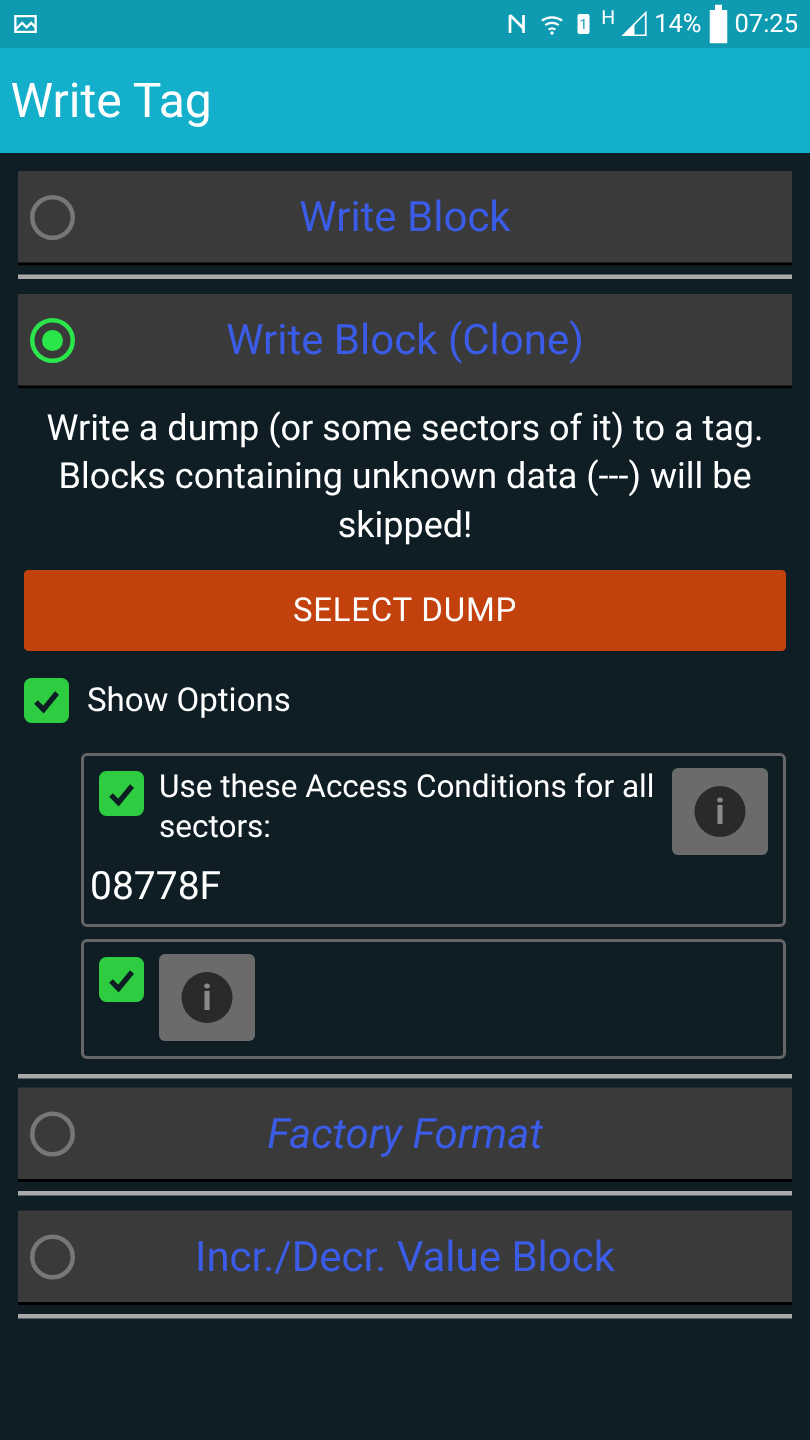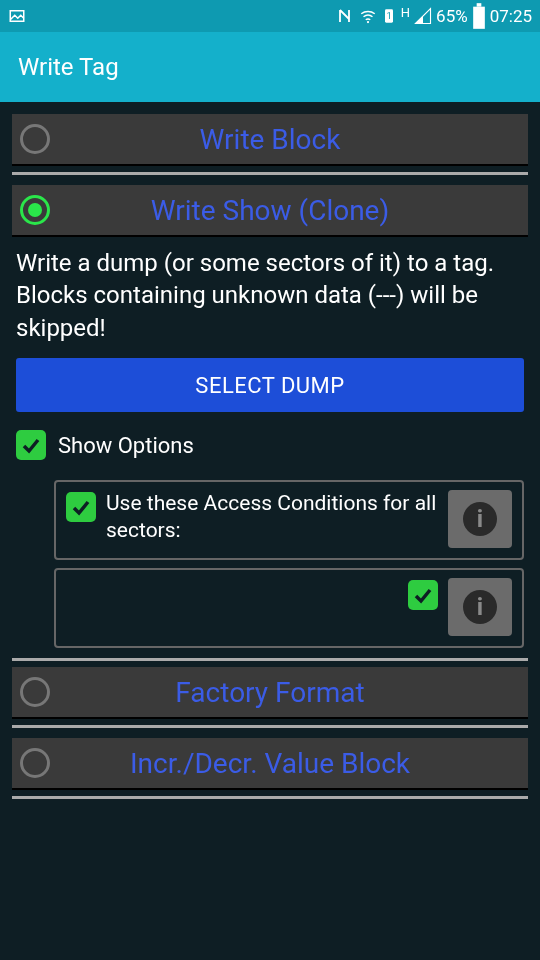--- a/index.html
+++ b/index.html
@@ -21,30 +21,30 @@
     color: #fff;
   }
   .status-left { flex: 0 0 auto; display: flex; gap: 4px; }
   .status-right { margin-left: auto; display: flex; align-items: center; gap: 4px; }
   .status-right span { font-weight: 400; }
   .app-bar {
     height: 70px;
     background: #14b0cb;
     display: flex;
     align-items: center;
-    padding: 0 18px;
-    color: #fff;
-    font-size: 24px;
+    padding: 0 7px;
+    color: #fff;
+    font-size: 32px;
     font-weight: 400;
     text-align: center;
   }
   .content { padding: 8px 12px 0 12px; }
   .radio-row {
     background: #3a3a3a;
-    height: 52px;
+    height: 63px;
     display: flex;
     align-items: center;
     border-bottom: 2px solid #000;
     margin-top: 10px;
   }
   .radio-row.first { margin-top: 4px; }
   .radio-circle {
     width: 30px; height: 30px;
     border: 3px solid #777;
     border-radius: 50%;
@@ -73,23 +73,24 @@
   .hr {
     height: 3px;
     background: #aaa;
     margin-top: 6px;
   }
   .section-desc {
     color: #fff;
     font-size: 24px;
     line-height: 1.35;
     padding: 10px 4px 14px 4px;
+    text-align: center;
   }
   .big-btn {
-    background: #1d4ed8;
+    background: #c2410c;
     color: #fff;
     font-size: 22px;
     letter-spacing: 0.5px;
     text-align: right;
     height: 54px;
     display: flex;
     align-items: center;
     justify-content: center;
     border-radius: 3px;
     margin: 0 4px;
@@ -110,21 +111,20 @@
   .chk svg { width: 24px; height: 24px; }
   .chk-label { font-size: 22px; color: #fff; }
   .opt-panel {
     border: 2px solid #666;
     border-radius: 4px;
     margin: 6px 4px 8px 42px;
     padding: 8px 10px 10px 10px;
     display: flex;
     flex-direction: column;
     position: relative;
-    align-items: flex-end;
   }
   .opt-top {
     display: flex;
     align-items: flex-start;
   }
   .opt-text {
     font-size: 21px;
     color: #fff;
     line-height: 1.28;
     flex: 1;
@@ -185,21 +185,21 @@
           <text x="12" y="17" font-size="14" text-anchor="middle" fill="#0e9ab1">1</text>
         </svg>
     </span>
     <span style="font-size:13px;margin-top:-8px;">H</span>
     <span class="icon-sm">
       <svg viewBox="0 0 24 24">
           <path d="M2 22 L22 2 L22 22 Z" fill="none" stroke="#fff" stroke-width="1.5"></path>
           <path d="M2 22 L12 12 L12 22 Z" fill="#fff"></path>
         </svg>
     </span>
-    <span>65%</span>
+    <span>14%</span>
     <span class="icon-sm" style="width:14px;">
       <svg viewBox="0 0 12 24">
           <rect x="1" y="4" width="10" height="19" fill="#fff"></rect>
           <rect x="4" y="1" width="4" height="3" fill="#fff"></rect>
         </svg>
     </span>
     <span>07:25</span>
   </div>
 </div>
 
@@ -212,21 +212,21 @@
   <div class="radio-row first">
     <div class="radio-circle"></div>
     <div class="radio-label">Write Block</div>
   </div>
   <div class="hr"></div>
 
   <div class="radio-row">
     <div class="radio-circle selected">
         <div class="dot"></div>
       </div>
-    <div class="radio-label">Write Show (Clone)</div>
+    <div class="radio-label">Write Block (Clone)</div>
   </div>
 
   <div class="section-desc">Write a dump (or some sectors of it) to a tag. Blocks containing unknown data (---) will be skipped!</div>
 
   <div class="big-btn">
     <span>SELECT DUMP</span>
   </div>
 
   <div class="check-row">
     <div class="chk">
@@ -242,38 +242,39 @@
       <div class="chk">
         <svg viewBox="0 0 24 24">
             <polyline points="5,13 10,18 19,7" fill="none" stroke="#0e1e24" stroke-width="3.5"></polyline>
           </svg>
       </div>
       <div class="opt-text">Use these Access Conditions for all sectors:</div>
       <div class="info-btn">
         <div class="ic">i</div>
       </div>
     </div>
+    <div class="opt-value">08778F</div>
   </div>
 
   <div class="opt-panel">
     <div class="opt-top">
       <div class="chk">
         <svg viewBox="0 0 24 24">
             <polyline points="5,13 10,18 19,7" fill="none" stroke="#0e1e24" stroke-width="3.5"></polyline>
           </svg>
       </div>
       <div class="info-btn">
         <div class="ic">i</div>
       </div>
     </div>
   </div>
 
   <div class="hr" style="margin-top:10px;"></div>
 
-  <div class="radio-row" style="margin-top:6px;">
+  <div class="radio-row" style="margin-top:6px;font-style:italic;">
     <div class="radio-circle"></div>
     <div class="radio-label">Factory Format</div>
   </div>
   <div class="hr"></div>
 
   <div class="radio-row">
     <div class="radio-circle"></div>
     <div class="radio-label">Incr./Decr. Value Block</div>
   </div>
   <div class="hr"></div>

